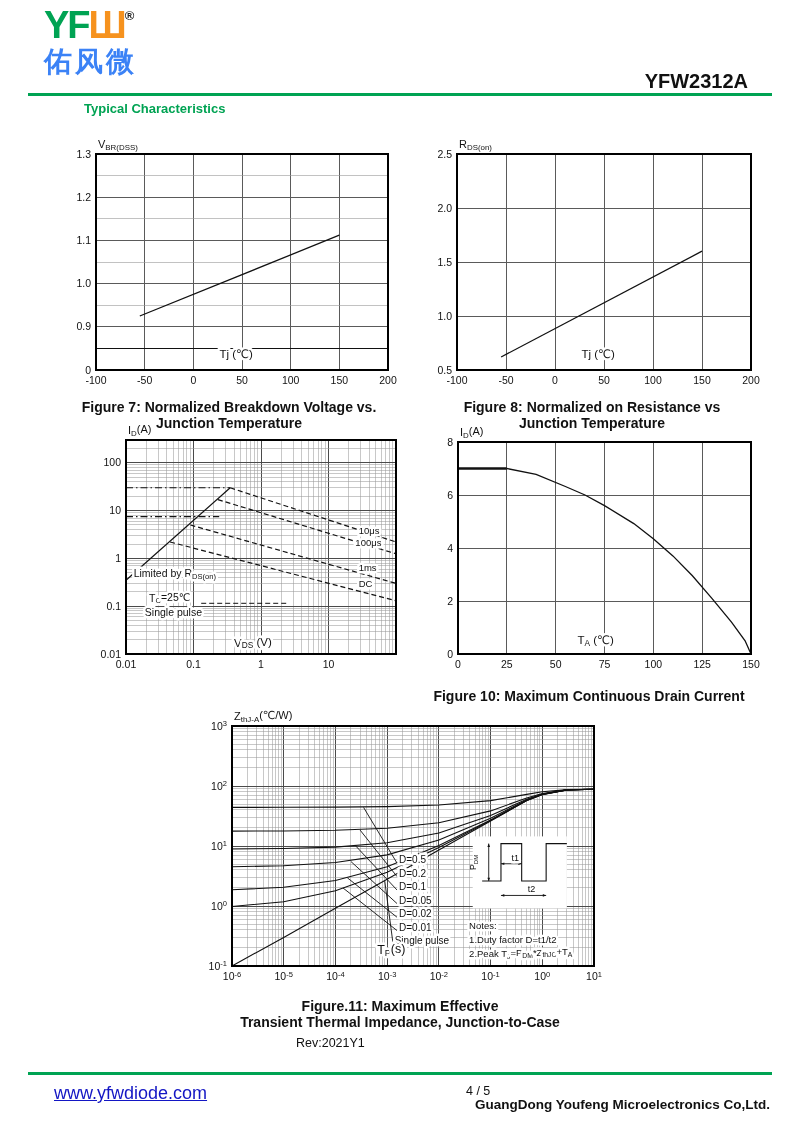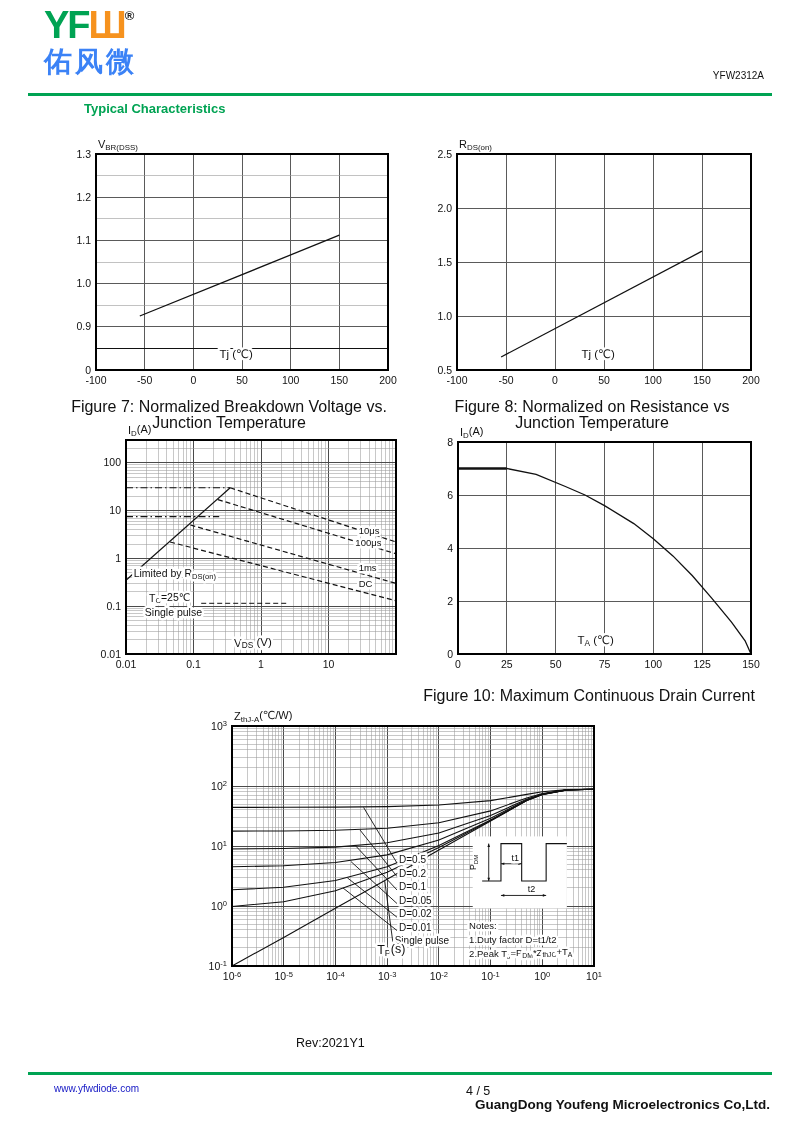--- a/index.html
+++ b/index.html
@@ -6,31 +6,31 @@
   #page{position:relative;width:800px;height:1136px;background:#fff;overflow:hidden;
         font-family:"Liberation Sans","DejaVu Sans",sans-serif;color:#111;}
   .abs{position:absolute;}
   
   #logo-block{left:44px;top:6px;line-height:1;}
   #logo-line{font-size:38px;font-weight:bold;letter-spacing:-2px;}
   #logo-yf{color:var(--green);}
   #logo-w{color:var(--orange);}
   #logo-reg{font-size:13px;color:#222;vertical-align:18px;letter-spacing:0;font-weight:bold;}
   #logo-cn{font-size:28px;font-weight:bold;letter-spacing:3px;margin-top:4px;color:#3b82f6;text-align:center;}
-  #part-number{right:36px;top:70px;font-size:10px;font-weight:normal;}
+  #part-number{right:52px;top:70px;font-size:20px;font-weight:bold;}
   .green-rule{left:28px;width:744px;height:3px;background:var(--green);}
   #header-rule{top:93px;}
   #section-title{left:42px;top:101px;font-size:13px;font-weight:bold;color:var(--green);margin-left:42px;}
   
-  .caption{font-size:16px;font-weight:normal;text-align:center;white-space:pre-line;line-height:16px;color:#111;}
+  .caption{font-size:14px;font-weight:bold;text-align:center;white-space:pre-line;line-height:16px;color:#111;}
   
   svg text{font-family:"Liberation Sans","DejaVu Sans",sans-serif;fill:#111;}
   
   #footer-rule{top:1072px;}
-  #website-link{left:54px;top:1083px;font-size:10px;color:var(--link);cursor:pointer;}
+  #website-link{left:54px;top:1083px;font-size:18px;color:var(--link);text-decoration:underline;cursor:pointer;}
   #revision-label{left:296px;top:1036px;font-size:12.5px;}
   #page-number{left:466px;top:1084px;font-size:12.5px;}
   #company-name{right:30px;top:1081px;font-size:13.5px;font-weight:bold;margin-top:16px;}
 </style>
 </head>
 <body>
 
 <div id="page">
 
   <div class="abs" id="logo-block">
@@ -387,20 +387,22 @@
       <text x="350.2857142857143" y="270" font-size="10.5" text-anchor="middle"><tspan>10</tspan><tspan dy="-0.42em" font-size="72%">0</tspan></text>
       <text x="402" y="270" font-size="10.5" text-anchor="middle"><tspan>10</tspan><tspan dy="-0.42em" font-size="72%">1</tspan></text>
       <text x="35" y="259.5" font-size="10.5" text-anchor="end"><tspan>10</tspan><tspan dy="-0.42em" font-size="72%">-1</tspan></text>
       <text x="35" y="199.5" font-size="10.5" text-anchor="end"><tspan>10</tspan><tspan dy="-0.42em" font-size="72%">0</tspan></text>
       <text x="35" y="139.5" font-size="10.5" text-anchor="end"><tspan>10</tspan><tspan dy="-0.42em" font-size="72%">1</tspan></text>
       <text x="35" y="79.5" font-size="10.5" text-anchor="end"><tspan>10</tspan><tspan dy="-0.42em" font-size="72%">2</tspan></text>
       <text x="35" y="19.5" font-size="10.5" text-anchor="end"><tspan>10</tspan><tspan dy="-0.42em" font-size="72%">3</tspan></text>
       <text x="42" y="10" font-size="11" text-anchor="start"><tspan>Z</tspan><tspan dy="0.24em" font-size="72%">thJ-A</tspan><tspan dy="-0.24em">(℃/W)</tspan></text>
       <text x="199.28" y="244" font-size="12.5" text-anchor="middle" stroke="#fff" stroke-width="5" stroke-linejoin="round" paint-order="stroke"><tspan>T</tspan><tspan dy="0.24em" font-size="72%">P</tspan><tspan dy="-0.24em">(s)</tspan></text>
     </svg>
+  <div class="abs caption" style="left:148px;top:998px;width:504px;">Figure.11: Maximum Effective
+Transient Thermal Impedance, Junction-to-Case</div>
 
   <div class="abs green-rule" id="footer-rule"></div>
   <div class="abs" id="website-link">www.yfwdiode.com</div>
   <div class="abs" id="revision-label">Rev:2021Y1</div>
   <div class="abs" id="page-number">4 / 5</div>
   <div class="abs" id="company-name">GuangDong Youfeng Microelectronics Co,Ltd.</div>
 
 </div>
 
 </body></html>

